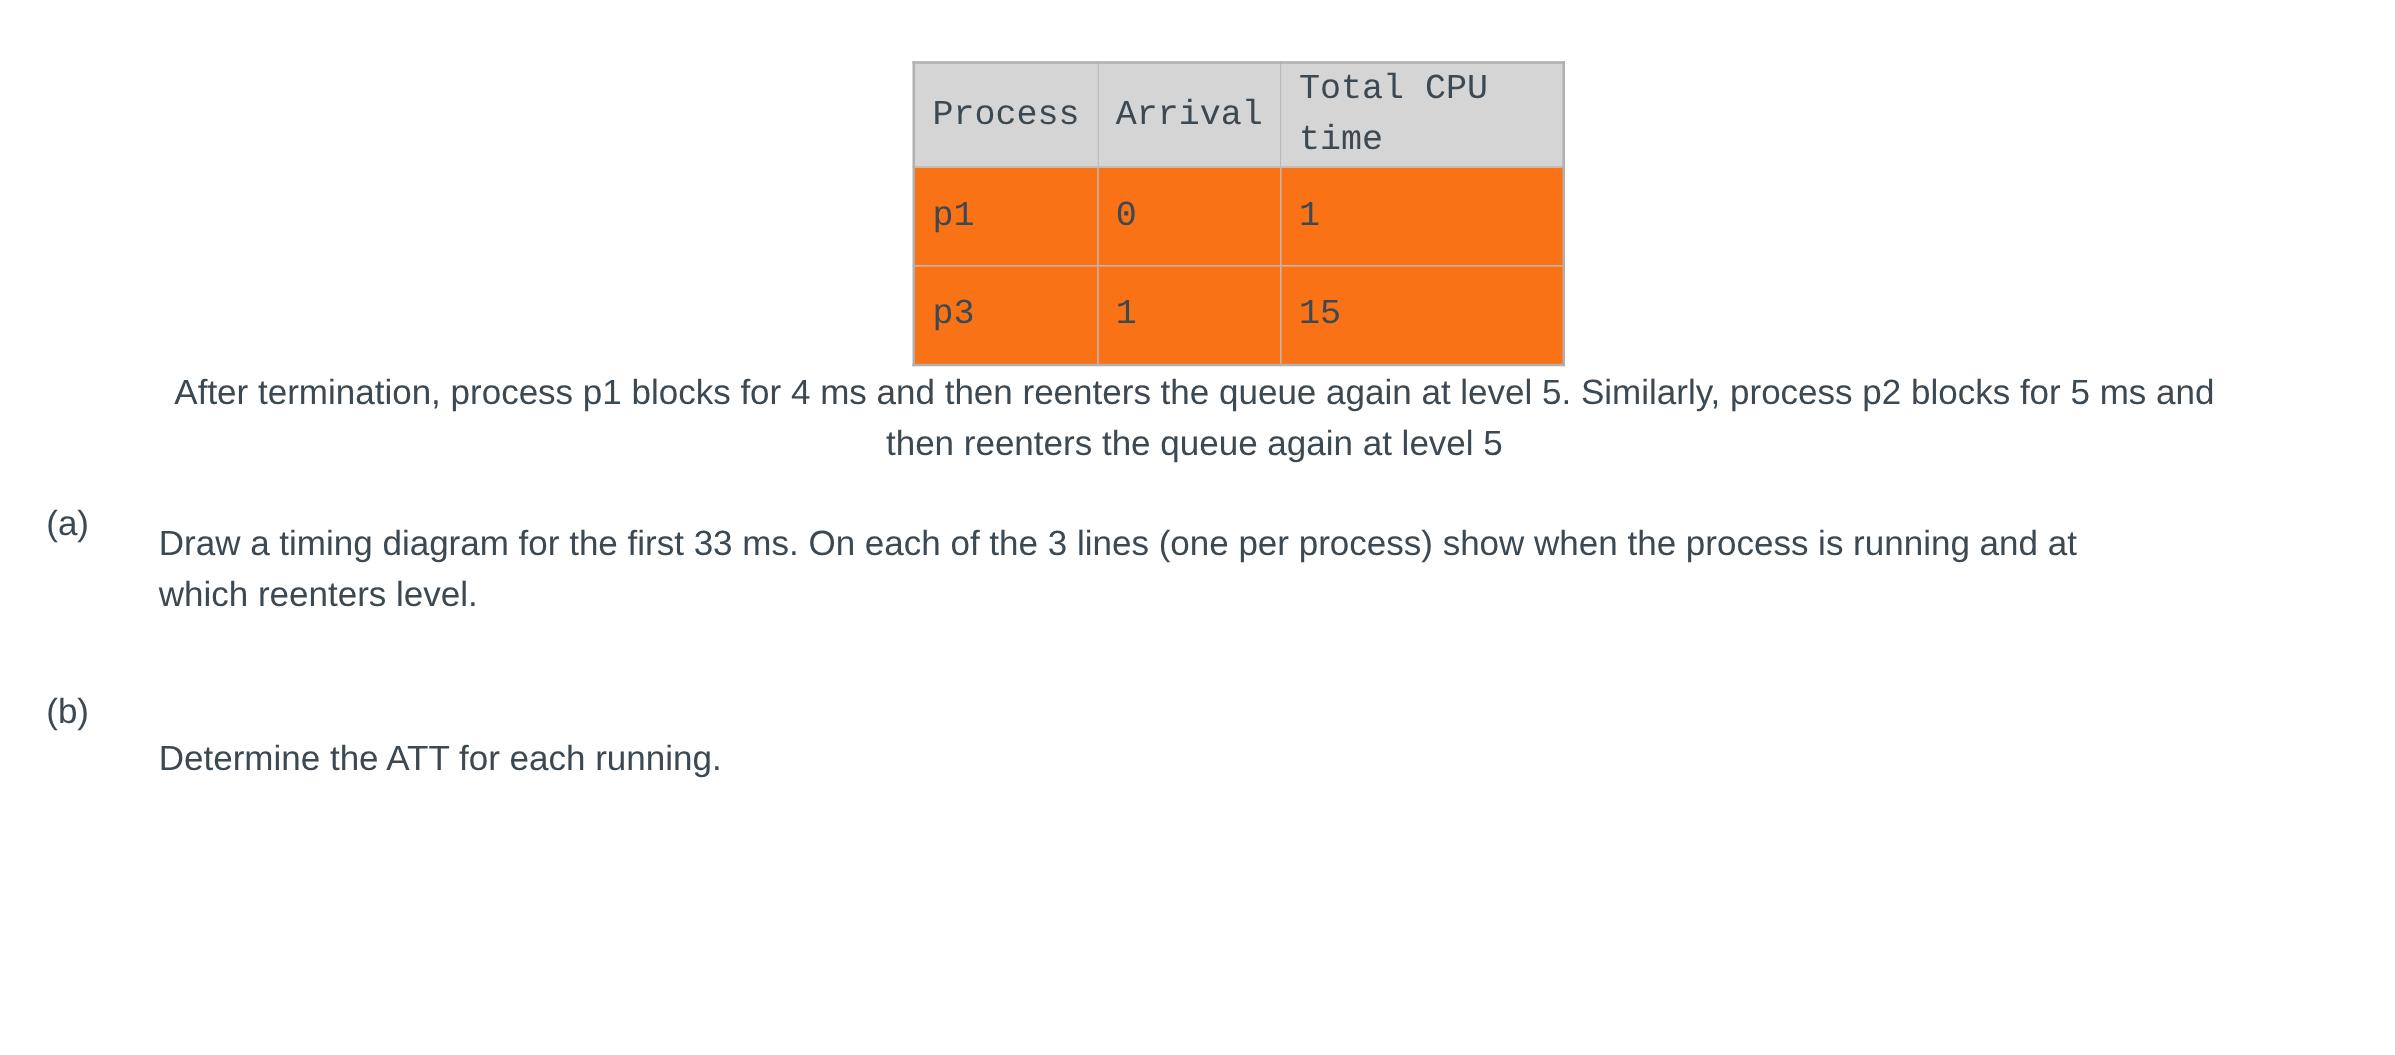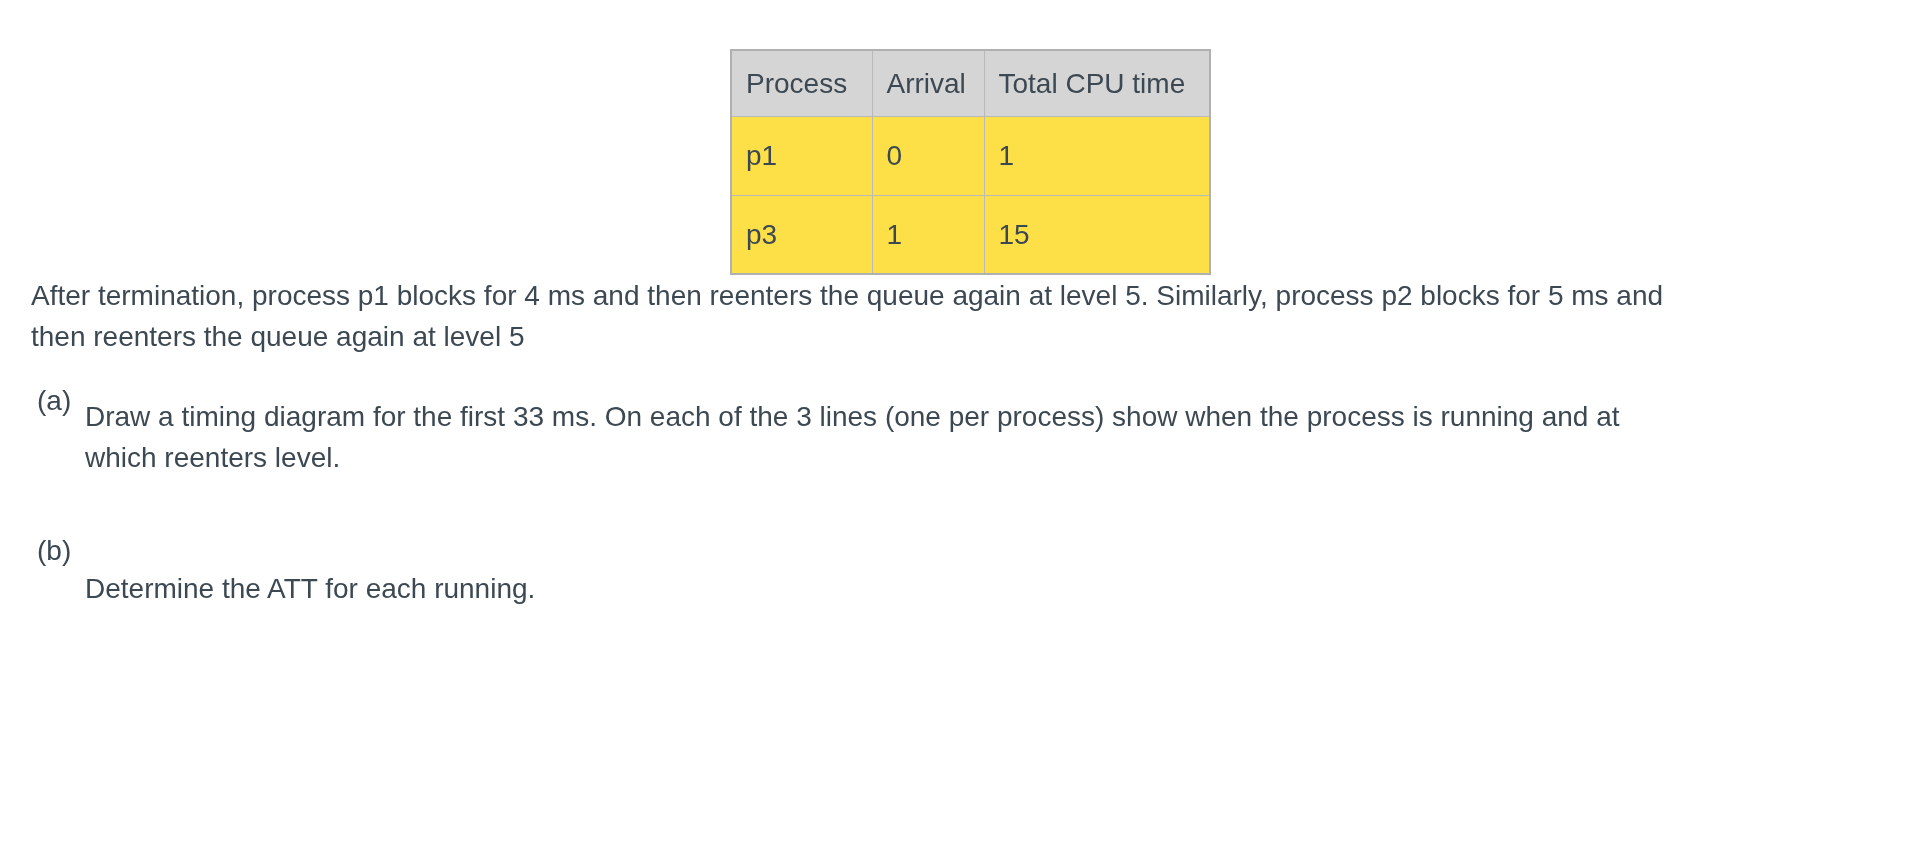--- a/index.html
+++ b/index.html
@@ -14,55 +14,56 @@
     color: #3c4852;
     padding: 25px 36px 0 31px;
   }
   .line { white-space: nowrap; }
 
   
   table.process-table {
     border-collapse: collapse;
     margin: 24px 0 0 699px;
     border: 2px solid #b0b0b0;
+    font-family: Liberation Mono, monospace;
   }
   .process-table th,
   .process-table td {
     border: 1px solid #b9b9b9;
     text-align: left;
     vertical-align: middle;
     font-weight: normal;
     padding: 0 14px;
     font-size: 28px;
     color: #3c4852;
   }
   .process-table th {
     background: #d5d5d5;
     height: 66px;
   }
   .process-table td {
-    background: #fde047;
+    background: #f97316;
     height: 79px;
   }
   .col-process { width: 141px; }
   .col-arrival { width: 112px; }
   .col-cpu     { width: 226px; }
 
   
-  .blocking-note { margin-top: 0; }
+  .blocking-note { margin-top: 0; text-align: center; }
 
   
   .q-item { position: relative; }
   .q-item .marker {
     position: absolute;
     left: 6px;
     top: 0;
     line-height: 41px;
   }
-  .q-item .q-text { margin-left: 54px; }
+  .q-item .q-text { margin-left: 96px; }
   .q-item-a { margin-top: 23px; }
   .q-item-a .q-text { padding-top: 16px; }
   .q-item-b { margin-top: 52px; }
   .q-item-b .q-text { padding-top: 38px; }
 </style>
 </head>
 <body>
 
 <main>
 

